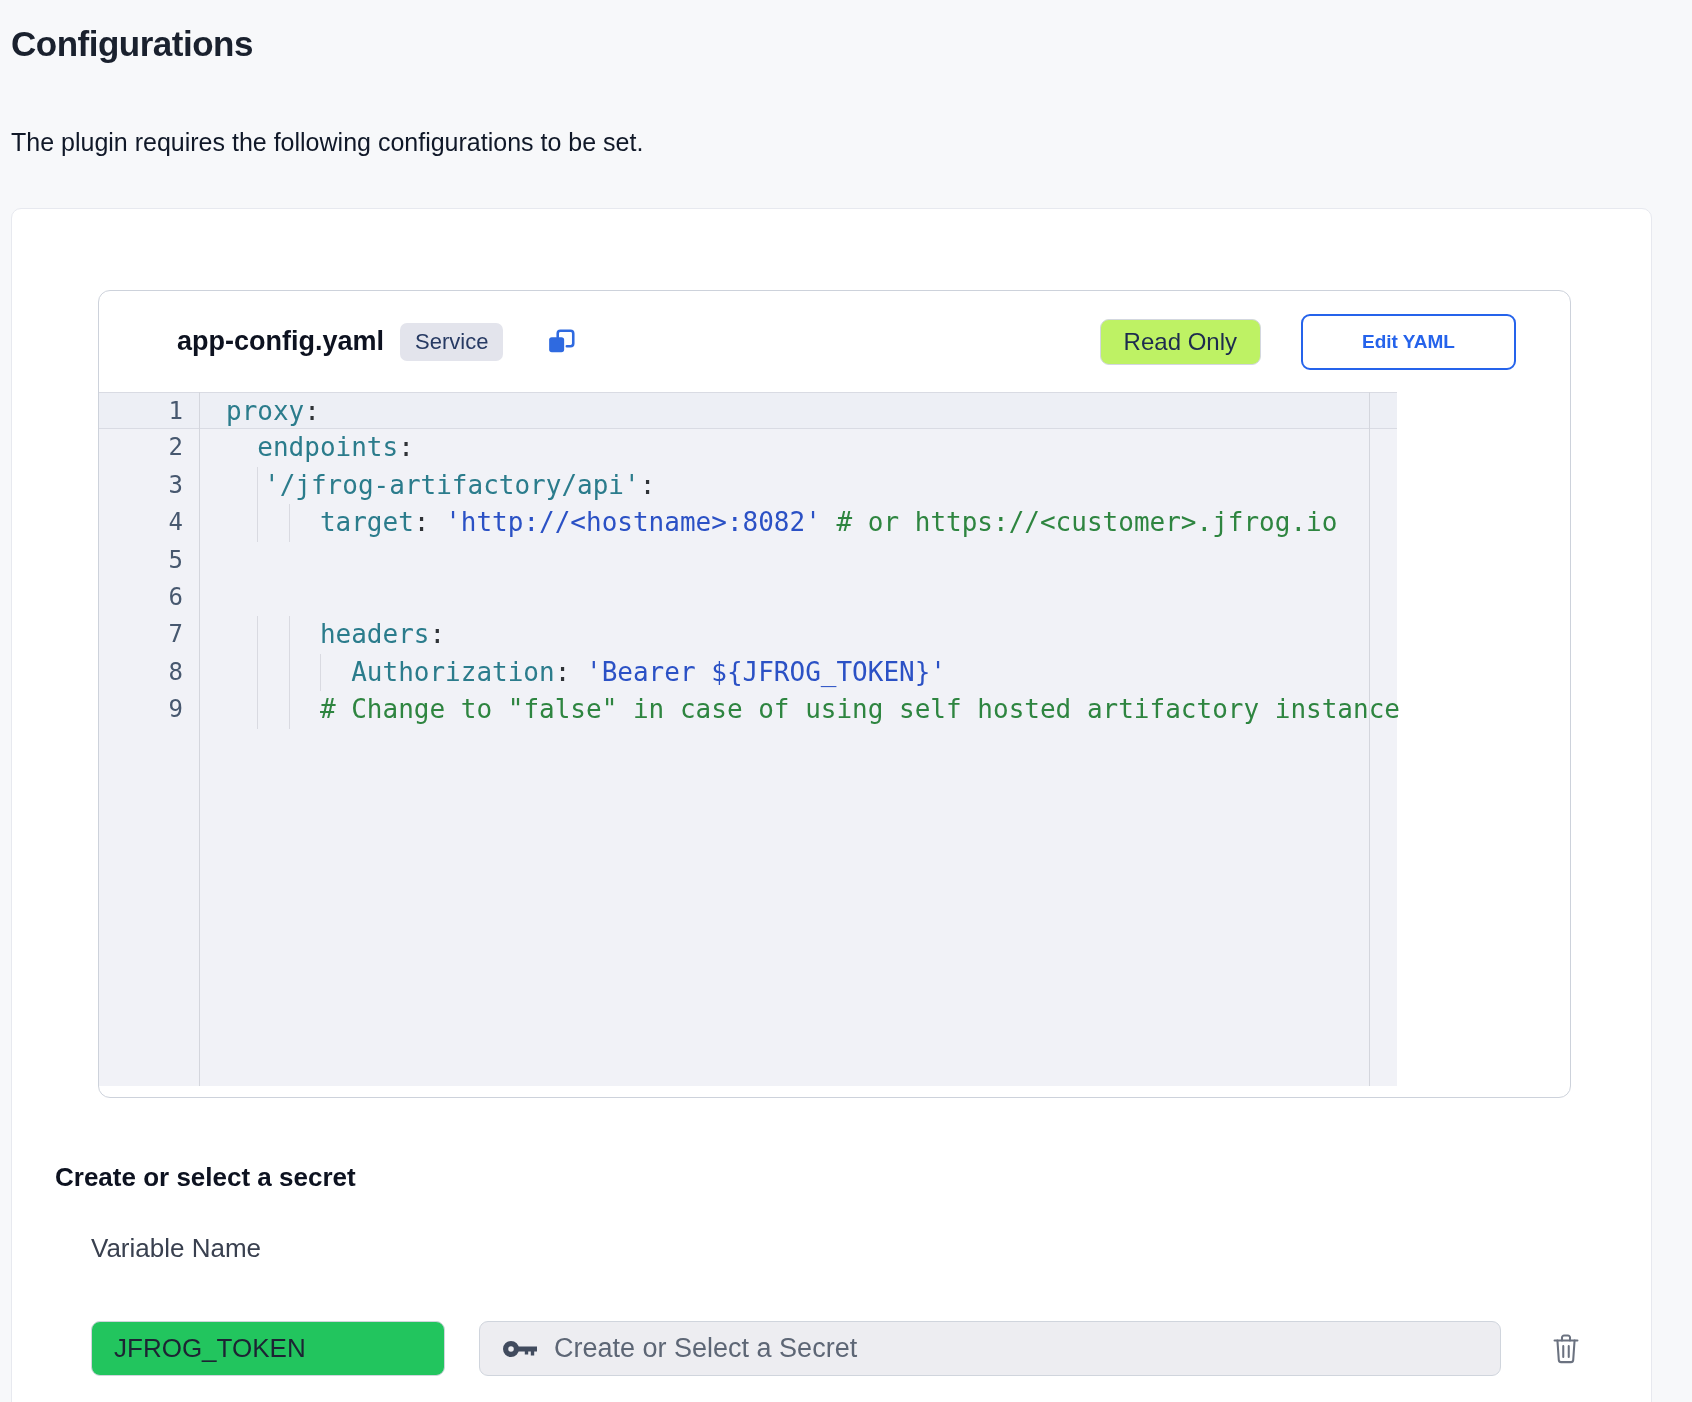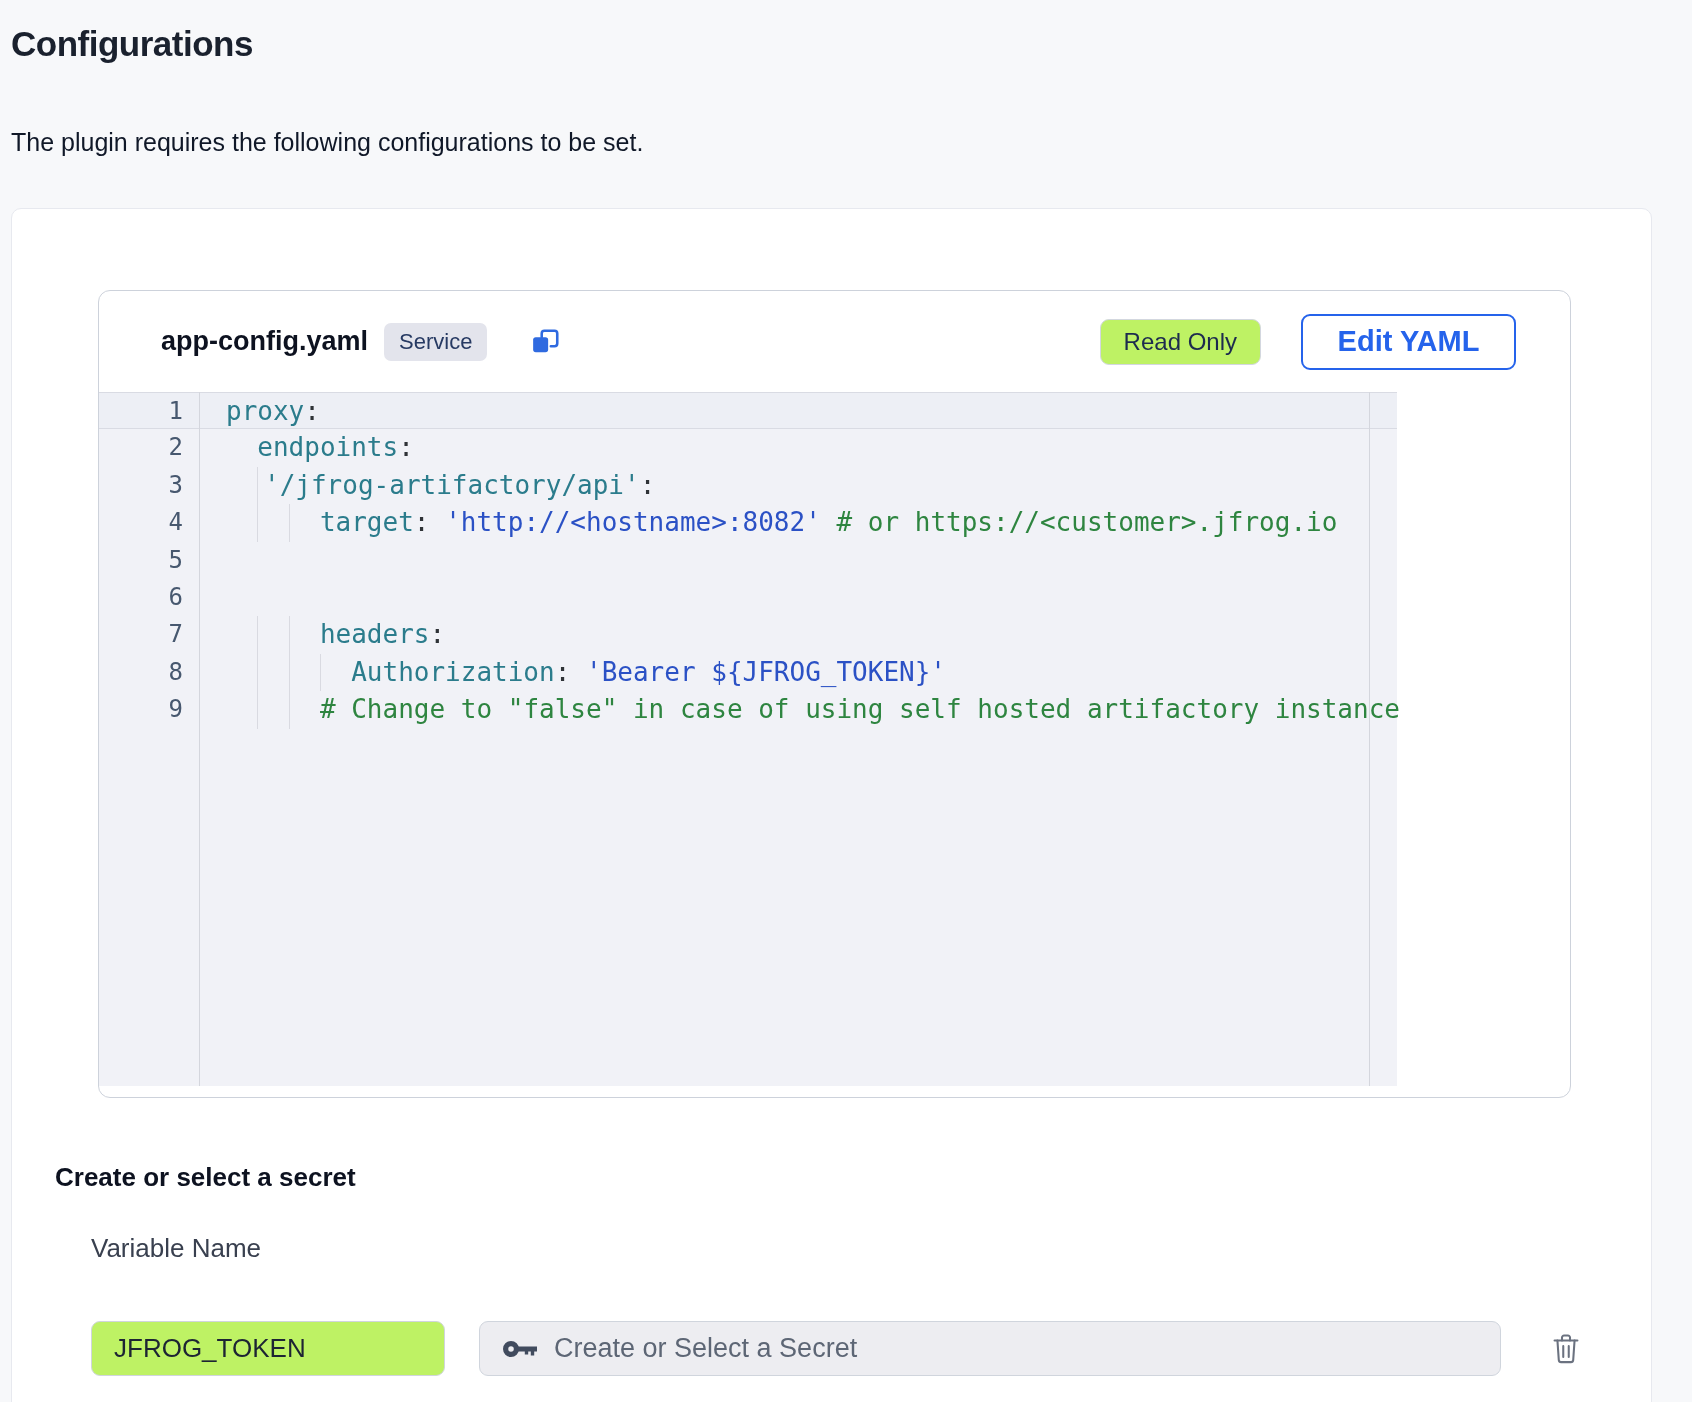--- a/index.html
+++ b/index.html
@@ -20,42 +20,42 @@
     font-size:25px; color:#101828;
   }
   
   .panel {
     position:absolute; left:11px; top:208px; width:1641px; height:1300px;
     background:#ffffff; border:1px solid #e7e9ef; border-radius:10px;
   }
   
   .card {
     position:absolute; left:86px; top:81px; width:1473px; height:808px;
-    background:#ffffff; border:1px solid #cdd2db; border-radius:12px;
+    background:#ffffff; border:1px solid #cdd2db; border-radius:12px;padding-left:16px;
   }
   .card-head {
     height:101px; display:flex; align-items:center;
     padding:0 54px 0 62px;
   }
   .file-name { font-size:27px; font-weight:bold; color:#0d1220; }
   .badge {
     margin-left:16px; background:#e3e4ec; color:#273a63;
     font-size:22px; padding:6px 15px; border-radius:7px;
   }
   .copy-btn { margin-left:44px; width:32px; height:32px; cursor:pointer; display:flex; align-items:center; }
   .head-spacer { flex:1; }
   .btn-readonly {
     background:#bef264; border:1px solid #d3d7df; border-radius:9px;
     color:#1d2b4e; font-size:24px; height:46px; padding:0 23px;
     font-family:inherit; cursor:pointer;
   }
   .btn-edit {
     margin-left:40px;
     background:#fff; border:2px solid #2563eb; border-radius:9px;
-    color:#2563eb; font-size:29px; font-weight:bold;
+    color:#2563eb; font-size:19px; font-weight:bold;
     width:215px; height:56px; font-family:inherit; cursor:pointer;
   }
   
   .editor {
     position:absolute; left:0; top:101px; width:1298px; height:694px;
     background:#f1f2f7;
     font-family:"DejaVu Sans Mono", monospace;
     font-size:26px; line-height:37px;
   }
   .code-row { display:flex; height:37.4px; position:relative; }
@@ -86,21 +86,21 @@
   .secret-heading {
     position:absolute; left:54px; top:1161px;
     font-size:26px; font-weight:bold; color:#0d1220;
   }
   .variable-label {
     position:absolute; left:90px; top:1232px;
     font-size:26px; color:#39404f;
   }
   .variable-input {
     position:absolute; left:90px; top:1320px; width:354px; height:55px;
-    border:1px solid #d0d5dd; border-radius:9px; background:#bef264;
+    border:1px solid #d0d5dd; border-radius:9px; background:#22c55e;
     font-size:26px; color:#1d2433; padding:0 22px;
     font-family:inherit; outline:none;
   }
   .secret-select {
     position:absolute; left:478px; top:1320px; width:1022px; height:55px;
     background:#ededf1; border:1px solid #d0d5dd; border-radius:9px;
     display:flex; align-items:center; padding:0 22px; cursor:pointer;
   }
   .secret-placeholder { font-size:27px; color:#5d6675; margin-left:16px; }
   .trash-btn {

